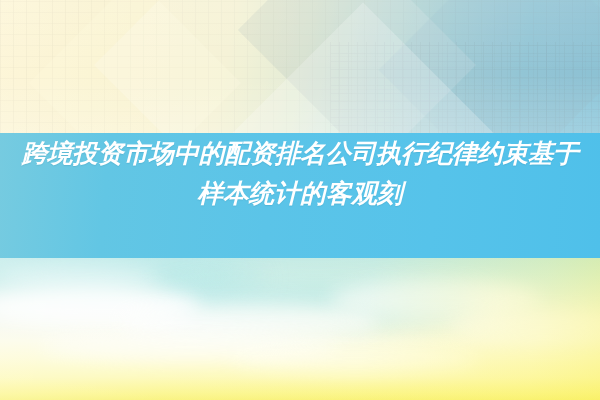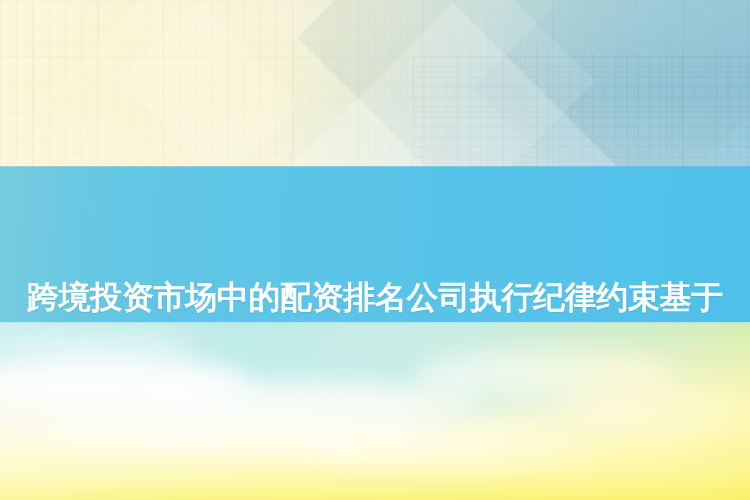--- a/index.html
+++ b/index.html
@@ -101,21 +101,22 @@
     width: 600px; height: 125px;
     background: linear-gradient(95deg,
       #76cbe0 0%,
       #62c6e4 18%,
       #5bc4e8 45%,
       #56c3ea 72%,
       #4fc0ea 100%);
     display: flex;
     flex-direction: column;
     align-items: center;
-    justify-content: flex-end;
+    justify-content: flex-start;
+    font-style: italic;
   }
   .title-inner {
     width: 596px;
     text-align: center;
     color: #ffffff;
     font-size: 25.5px;
     font-weight: bold;
     line-height: 40px;
     letter-spacing: 0px;
     text-shadow: 0 1px 1px rgba(40,120,150,0.18);
@@ -197,20 +198,21 @@
     <div class="shape shape-a"></div>
     <div class="shape shape-b"></div>
     <div class="shape shape-d"></div>
     <div class="shape shape-c"></div>
     <div class="top-sheen"></div>
   </div>
 
   <div class="title-band">
     <div class="title-inner">
       <span class="title-line title-line-1">跨境投资市场中的配资排名公司执行纪律约束基于</span>
+      <span class="title-line title-line-2">样本统计的客观刻</span>
     </div>
   </div>
 
   <div class="sky-section">
     <div class="haze-teal2"></div>
     <div class="haze-teal"></div>
     <div class="cloud c7"></div>
     <div class="cloud c1"></div>
     <div class="cloud c2"></div>
     <div class="cloud c3"></div>

